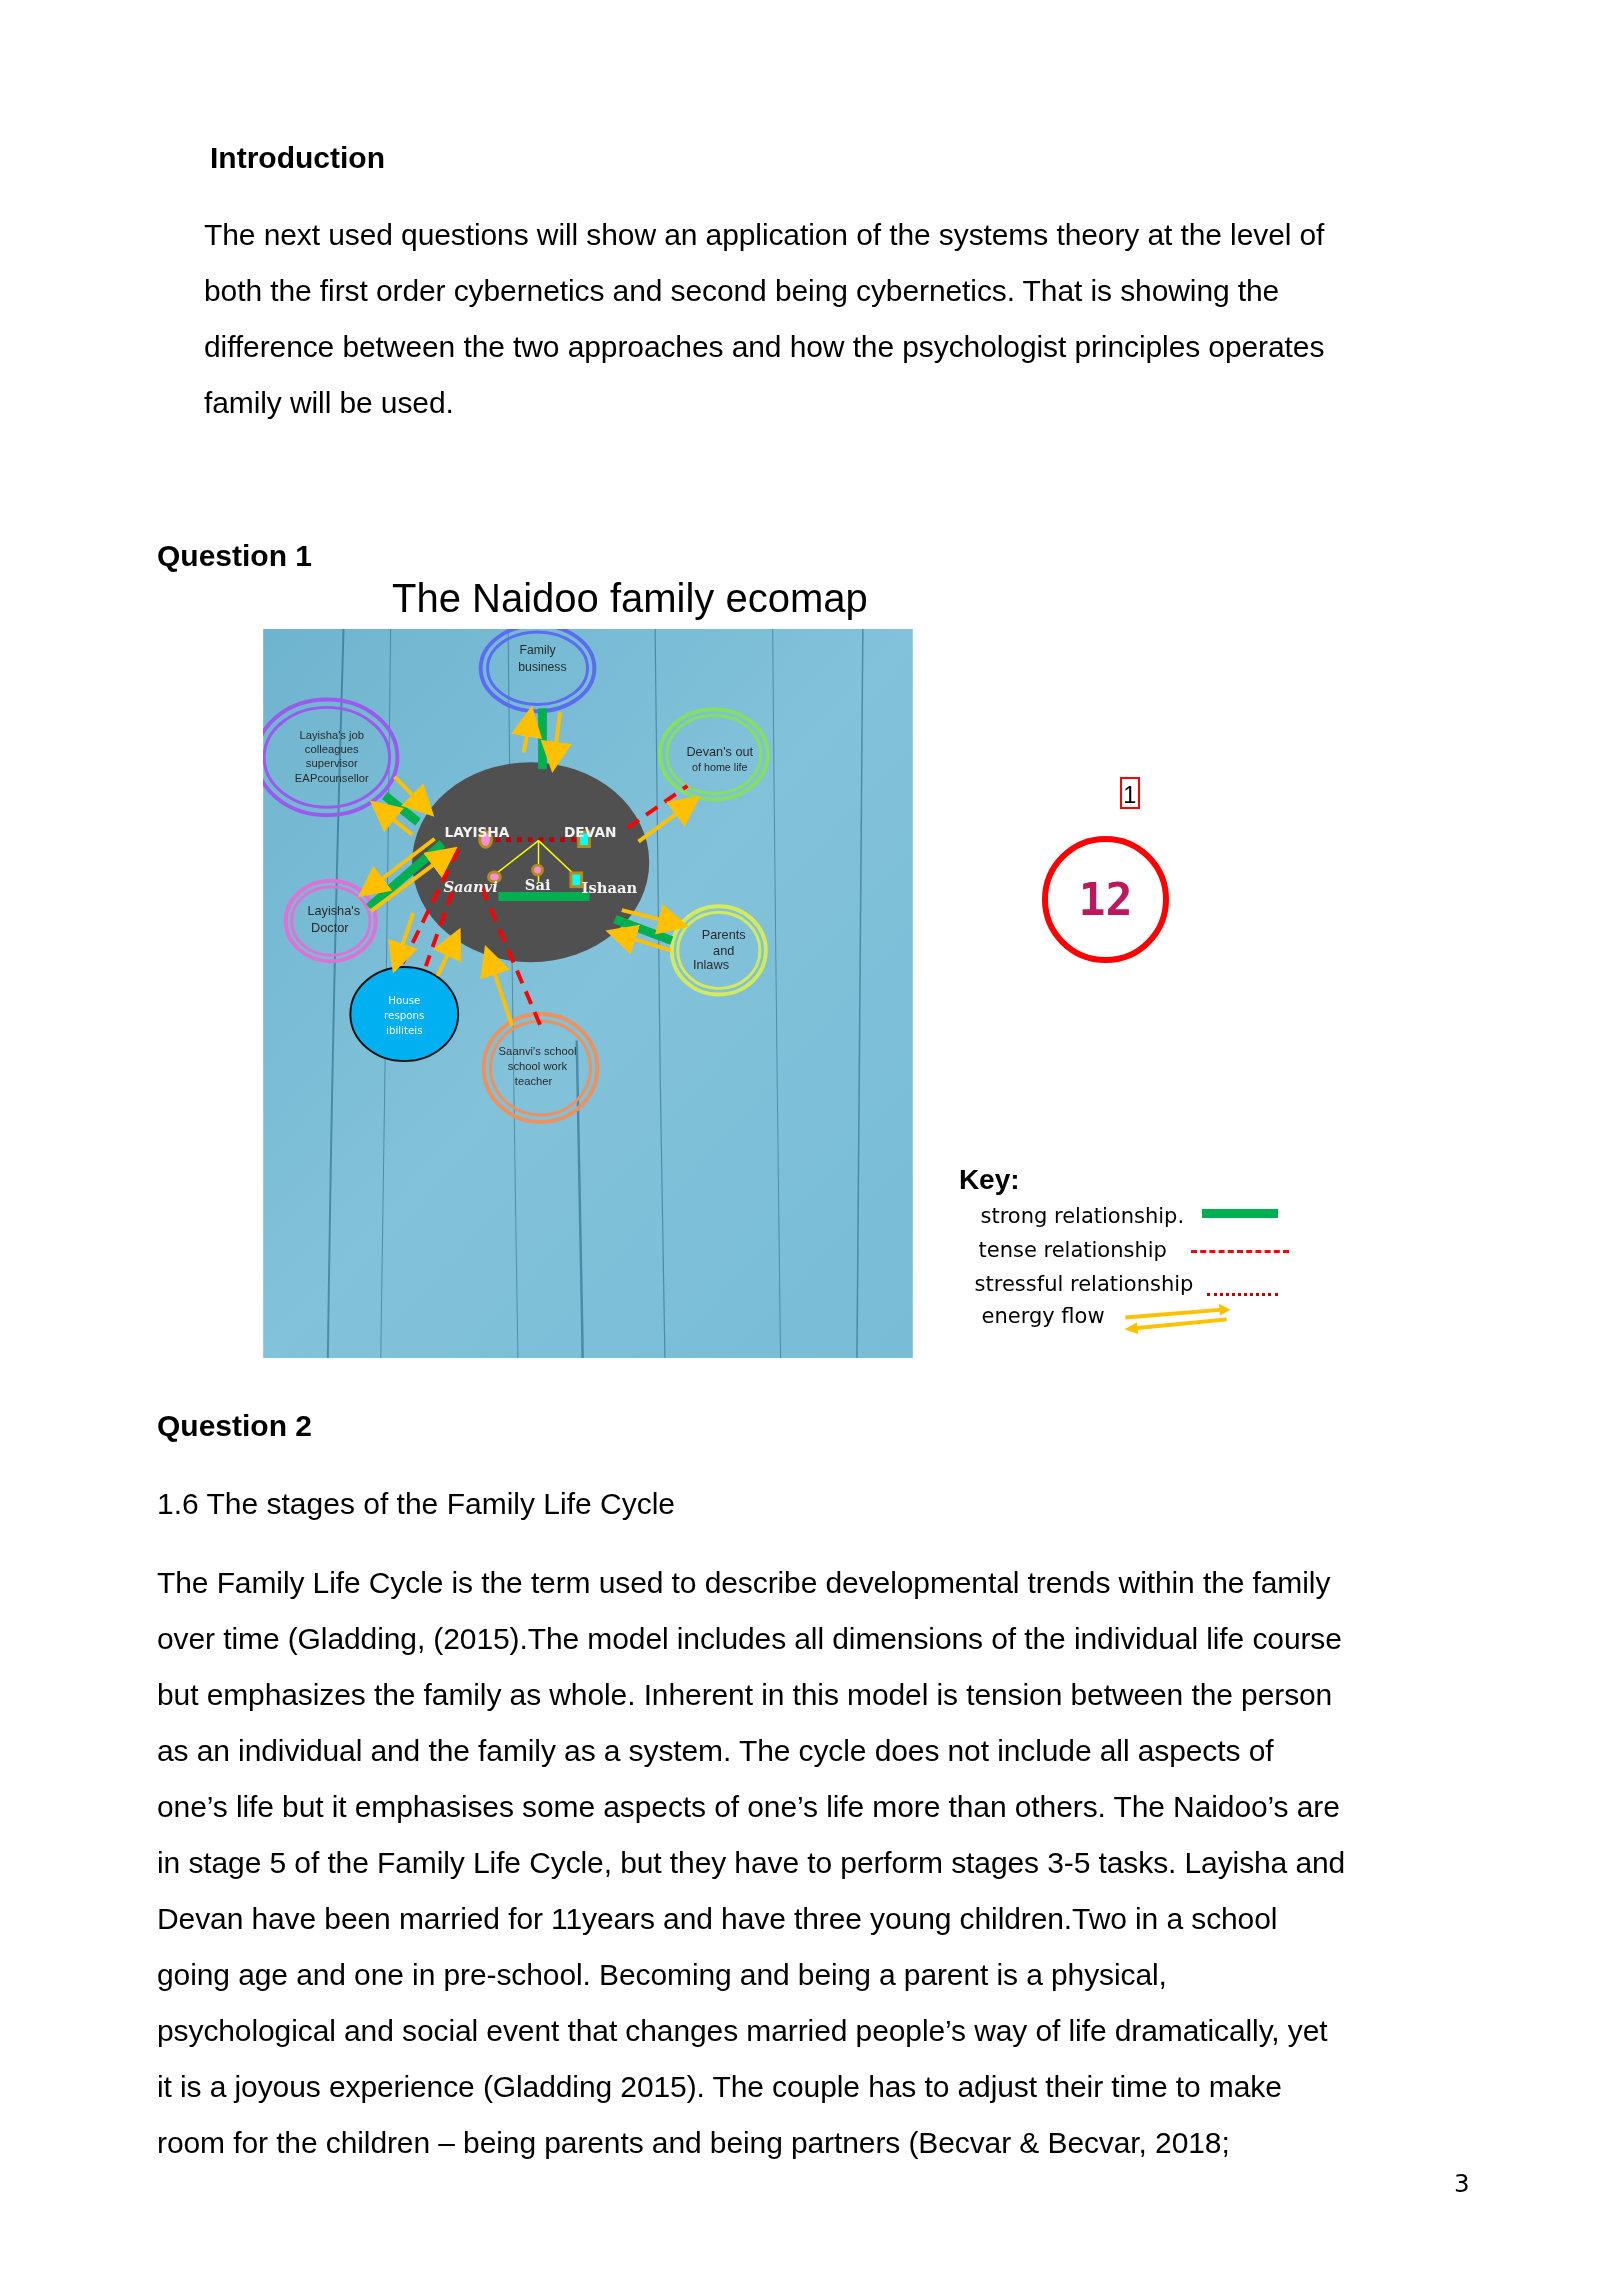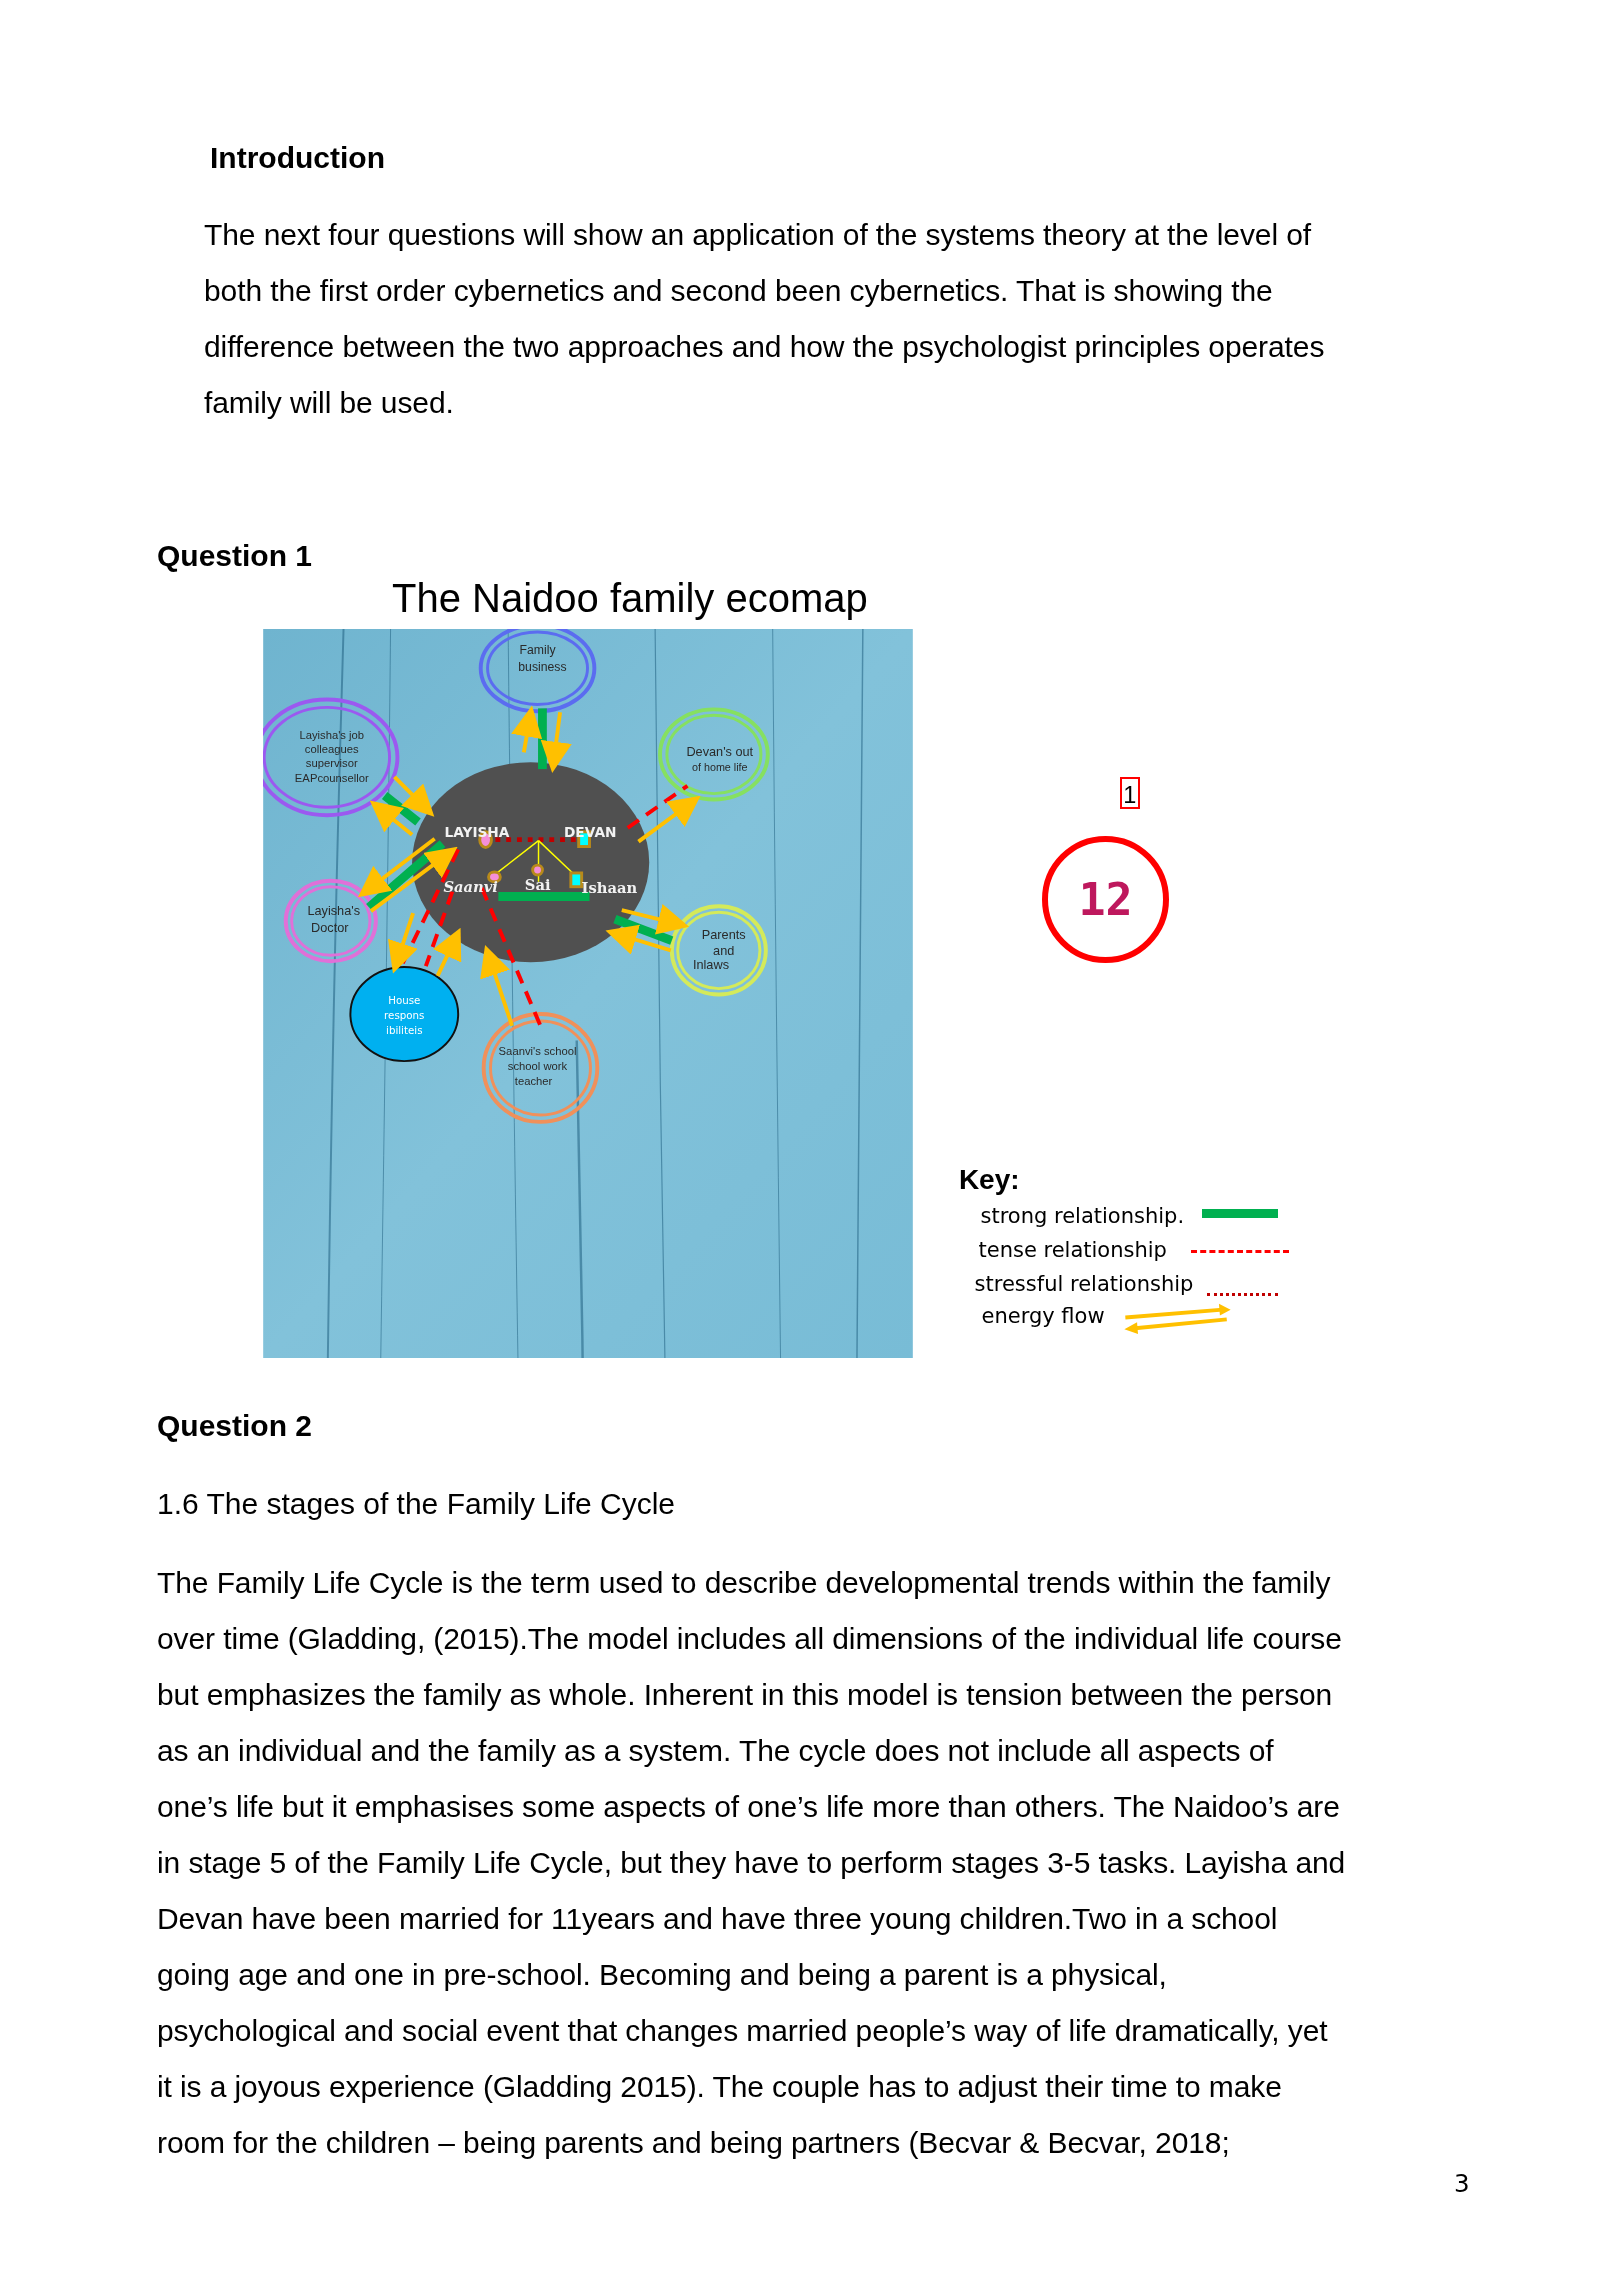--- a/index.html
+++ b/index.html
@@ -21,22 +21,22 @@
   #q2-heading { left: 157px; top: 1409px; }
   #q2-sub { left: 157px; top: 1487px; font-size: 30px; }
   #q2-para { left: 157px; top: 1555px; width: 1333px; }
   #page-num { left: 1454px; top: 2169px; font-family: "DejaVu Sans", sans-serif; font-size: 24.5px; }
 </style>
 </head>
 <body>
 
 <div id="intro-heading" class="abs h-bold">Introduction</div>
 <div id="intro-para" class="abs para">
-  <span class="line">The next four questions will show an application of the systems theory at the level of</span>
-  <span class="line">both the first order cybernetics and second been cybernetics.  That is showing the</span>
+  <span class="line">The next used questions will show an application of the systems theory at the level of</span>
+  <span class="line">both the first order cybernetics and second being cybernetics.  That is showing the</span>
   <span class="line">difference between the two approaches and how the psychologist principles operates</span>
   <span class="line">family will be used.</span>
 </div>
 
 <div id="q1-heading" class="abs h-bold">Question 1</div>
 <div id="ecomap-caption" class="abs">The Naidoo family ecomap</div>
 
 <div id="ecomap" class="abs">
   <svg width="650" height="729" viewBox="0 0 663 744" xmlns="http://www.w3.org/2000/svg">
     <defs>

